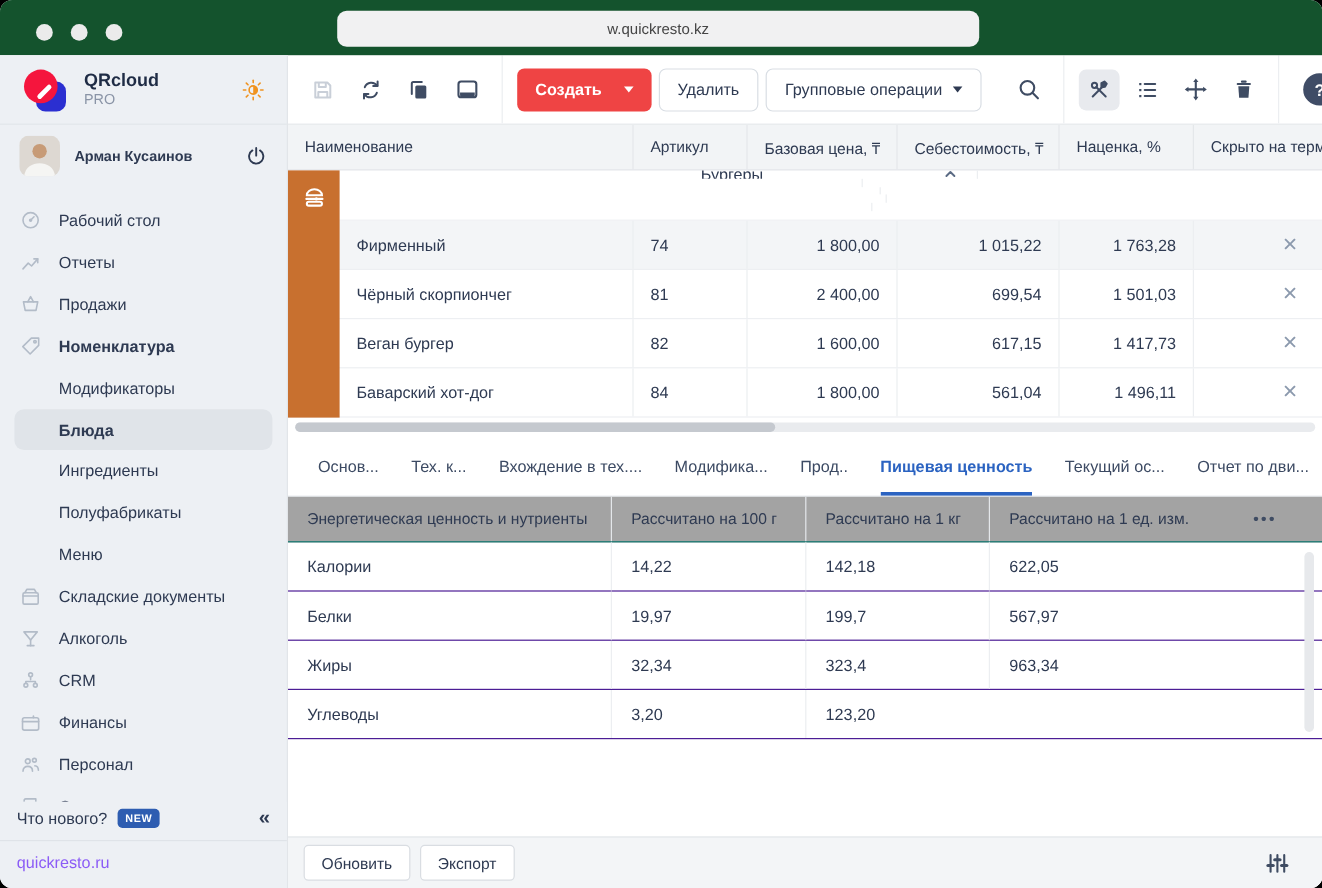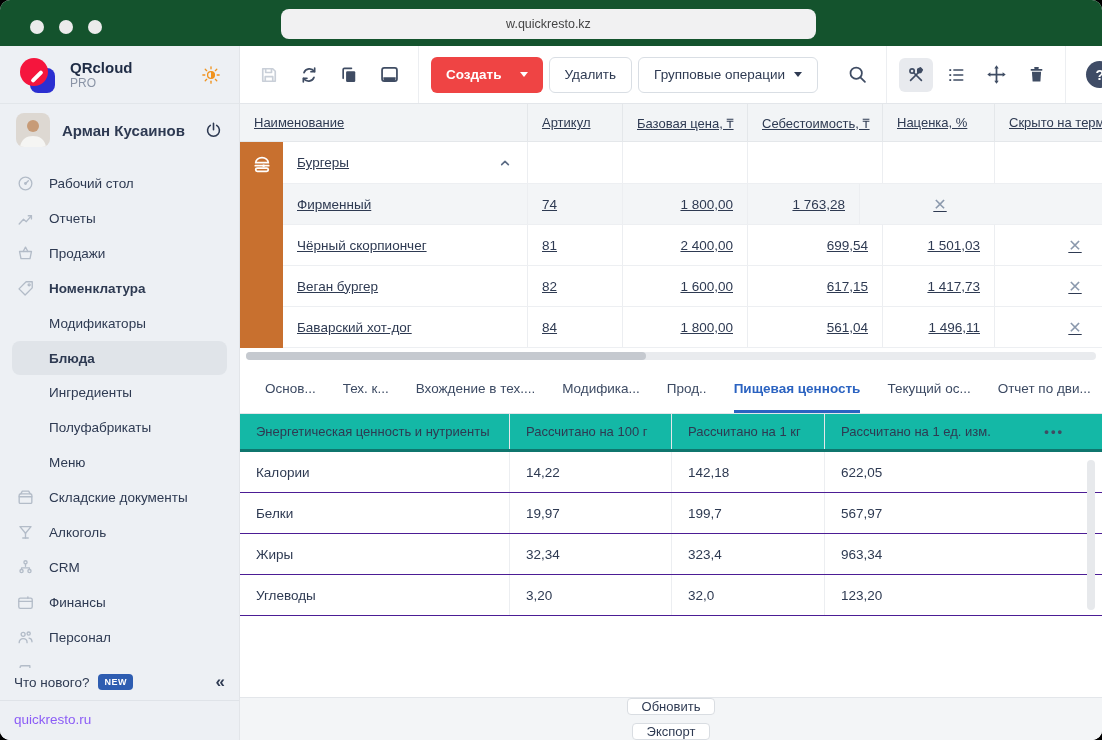--- a/index.html
+++ b/index.html
@@ -20,21 +20,21 @@
   .logo-row{height:58px;display:flex;align-items:center;padding:0 18px;border-bottom:1px solid #e2e6ea;}
   .mark{width:40px;height:40px;position:relative;margin-right:12px;}
   .mark .sq{position:absolute;right:3px;bottom:2px;width:25px;height:25px;background:#2b2fd1;border-radius:8px;}
   .mark .circ{position:absolute;left:2px;top:3px;width:28px;height:28px;background:#f5153d;border-radius:50%;}
   .mark .slash{position:absolute;left:17px;top:14px;width:4px;height:15px;background:#fff;border-radius:2px;transform:rotate(45deg);}
   .logo-title{font-size:15px;font-weight:700;color:#1f2c45;line-height:17px;}
   .logo-sub{font-size:12px;color:#8a94a6;line-height:14px;}
   .sun{margin-left:auto;display:flex;}
   .user-row{height:52px;display:flex;align-items:center;padding:0 16px;gap:12px;}
   .avatar{width:34px;height:34px;border-radius:8px;overflow:hidden;flex:none;}
-  .user-name{font-size:15px;font-weight:700;}
+  .user-name{font-size:12px;font-weight:700;}
   .power{margin-left:auto;display:flex;cursor:pointer;}
   .nav{padding-top:10px;}
   .nav-item{height:35px;display:flex;align-items:center;padding:0 14px;font-size:13.5px;color:#2e3a52;cursor:pointer;}
   .nav-item .nicon{width:22px;min-width:22px;display:flex;justify-content:center;margin-right:13px;color:#b3bcc8;}
   .nav-item.bold{font-weight:700;}
   .nav-item.sel{background:#e0e4e9;border-radius:8px;margin:0 12px;padding:0 2px 0 37px;height:34px;font-weight:700;}
   .nav-item.sub:not(.sel){padding-left:49px;}
   .side-bottom{position:absolute;left:0;right:0;bottom:0;background:#edf0f4;}
   .whats-new{display:flex;align-items:center;padding:4px 14px 8px 14px;gap:9px;font-size:13.5px;}
   .badge-new{background:#2e5db1;color:#fff;font-size:9px;font-weight:700;padding:3px 6px;border-radius:4px;letter-spacing:.5px;}
@@ -48,61 +48,61 @@
   .icon-btn{width:34px;height:34px;display:flex;align-items:center;justify-content:center;border-radius:6px;cursor:pointer;}
   .icon-btn.active{background:#e8eaee;}
   .btn{height:36px;border-radius:6px;display:flex;align-items:center;padding:0 15px;font-size:13.5px;
     background:#fff;border:1px solid #d9dee4;color:#2e3a52;cursor:pointer;white-space:nowrap;}
   .btn-primary{background:#ef4444;border:none;color:#fff;font-weight:700;gap:9px;}
   .caret{width:0;height:0;border-left:4.5px solid transparent;border-right:4.5px solid transparent;border-top:5px solid currentColor;display:inline-block;}
   .btn .caret{margin-left:9px;}
   .help-circle{width:27px;height:27px;border-radius:50%;background:#3f4c66;color:#fff;display:flex;align-items:center;justify-content:center;
     font-size:14px;font-weight:700;cursor:pointer;margin:0 8px;}
   
-  .ptable{position:relative;overflow:hidden;text-decoration:underline;}
+  .ptable{position:relative;overflow:hidden;}
   .pt-header{display:flex;height:38px;background:#f2f4f6;border-bottom:1px solid #e4e7ea;align-items:center;font-size:13px;}
   .pt-header .cell{height:100%;display:flex;align-items:center;border-right:1px solid #e4e7ea;padding:0 14px;white-space:nowrap;overflow:hidden;}
   .pt-body{position:relative;}
   .orange-strip{position:absolute;left:0;top:0;width:43px;height:206px;background:#c8702f;display:flex;justify-content:center;padding-top:9px;}
   .pt-row{display:flex;height:41px;align-items:center;border-bottom:1px solid #edeff2;font-size:13.5px;}
-  .pt-row.group{height:42px;}
+  .pt-row.group{height:42px;flex-direction:column;}
   .pt-row.selhl{background:#f3f5f7;}
   .pt-row .cell{height:100%;display:flex;align-items:center;border-right:1px solid #eceef1;padding:0 14px;white-space:nowrap;overflow:hidden;}
   .c0{width:288px;min-width:288px;}
   .c0.indent{padding-left:57px;}
   .c1{width:95px;min-width:95px;}
   .c2{width:125px;min-width:125px;justify-content:flex-end;}
   .c3{width:135px;min-width:135px;justify-content:flex-end;}
   .c4{width:112px;min-width:112px;justify-content:flex-end;}
   .c5{width:160px;min-width:160px;justify-content:center;border-right:none !important;}
   .pt-header .c2,.pt-header .c3,.pt-header .c4{justify-content:flex-start;}
   .x-icon{color:#8b99ad;font-size:16px;cursor:pointer;}
   .chev{margin-left:auto;display:flex;cursor:pointer;}
   .hscroll-wrap{height:16px;display:flex;align-items:center;padding:0 6px;}
   .hscroll{height:8px;border-radius:4px;background:#e9ebee;flex:1;position:relative;}
   .hthumb{position:absolute;left:0;top:0;height:8px;width:47%;border-radius:4px;background:#c5c9cf;cursor:grab;}
   
   .tabs{height:50px;min-height:50px;border-bottom:1px solid #e3e6ea;display:flex;align-items:stretch;padding-left:25px;}
   .tab{display:flex;align-items:center;font-size:13.5px;color:#3c4a63;margin-right:27px;cursor:pointer;white-space:nowrap;border-bottom:3px solid transparent;padding-top:3px;}
   .tab.active{color:#2b63c1;font-weight:700;border-bottom-color:#2b63c1;}
   
-  .nt-header{display:flex;height:38px;background:#14b8a6;border-bottom:3px solid #0f766e;font-size:13px;}
+  .nt-header{display:flex;height:38px;background:#a3a3a3;border-bottom:1px solid #0f766e;font-size:13px;}
   .nt-header .cell{display:flex;align-items:center;border-right:1px solid #e4e7ea;padding:0 16px;white-space:nowrap;overflow:hidden;}
   .nt-body{position:relative;}
   .nt-row{display:flex;height:41px;border-bottom:1px solid #4c1d95;font-size:13.5px;}
   .nt-row .cell{display:flex;align-items:center;border-right:1px solid #eceef1;padding:0 16px;white-space:nowrap;overflow:hidden;}
   .n0{width:270px;min-width:270px;}
   .n1{width:162px;min-width:162px;}
   .n2{width:153px;min-width:153px;}
   .n3{flex:1;border-right:none !important;}
   .dots-menu{margin-left:auto;padding-right:22px;color:#3f4c63;font-size:13px;letter-spacing:2px;cursor:pointer;font-weight:700;}
   .vscroll{position:absolute;right:7px;top:8px;width:8px;height:150px;border-radius:4px;background:#e7e9ec;cursor:grab;}
   .spacer{flex:1;background:#fff;}
   
-  .footerbar{height:43px;min-height:43px;background:#f3f5f7;border-top:1px solid #e3e6ea;display:flex;align-items:center;padding:0 13px;gap:8px;flex-direction:column;}
+  .footerbar{height:43px;min-height:43px;background:#f3f5f7;border-top:1px solid #e3e6ea;display:flex;align-items:center;padding:0 13px;gap:8px;}
   .fbtn{height:30px;background:#fff;border:1px solid #d9dde2;border-radius:4px;display:flex;align-items:center;padding:0 14px;font-size:13px;color:#2e3a52;cursor:pointer;}
   .sliders{margin-left:auto;margin-right:14px;display:flex;cursor:pointer;}
   svg{display:block;}
 </style>
 </head>
 <body>
 
 <div class="window">
 
   <div class="browser-bar">
@@ -417,20 +417,21 @@
               <div class="cell c2"></div>
               <div class="cell c3"></div>
               <div class="cell c4"></div>
               <div class="cell c5"></div>
           </div>
           <div id="pt-rows">
               <div class="pt-row selhl">
                 <div class="cell c0 indent">Фирменный</div>
                 <div class="cell c1">74</div>
                 <div class="cell c2">1 800,00</div>
+                <div class="cell c3">1 015,22</div>
                 <div class="cell c4">1 763,28</div>
                 <div class="cell c5">
                   <span class="x-icon">✕</span>
                 </div>
               </div>
               <div class="pt-row">
                 <div class="cell c0 indent">Чёрный скорпиончег</div>
                 <div class="cell c1">81</div>
                 <div class="cell c2">2 400,00</div>
                 <div class="cell c3">699,54</div>
@@ -501,21 +502,20 @@
             </div>
             <div class="nt-row">
               <div class="cell n0">Жиры</div>
               <div class="cell n1">32,34</div>
               <div class="cell n2">323,4</div>
               <div class="cell n3">963,34</div>
             </div>
             <div class="nt-row">
               <div class="cell n0">Углеводы</div>
               <div class="cell n1">3,20</div>
-              <div class="cell n2">32,0</div>
               <div class="cell n3">123,20</div>
             </div>
             <div class="vscroll"></div>
         </div>
       </div>
 
       <div class="spacer"></div>
 
       <div class="footerbar">
         <button class="fbtn">

